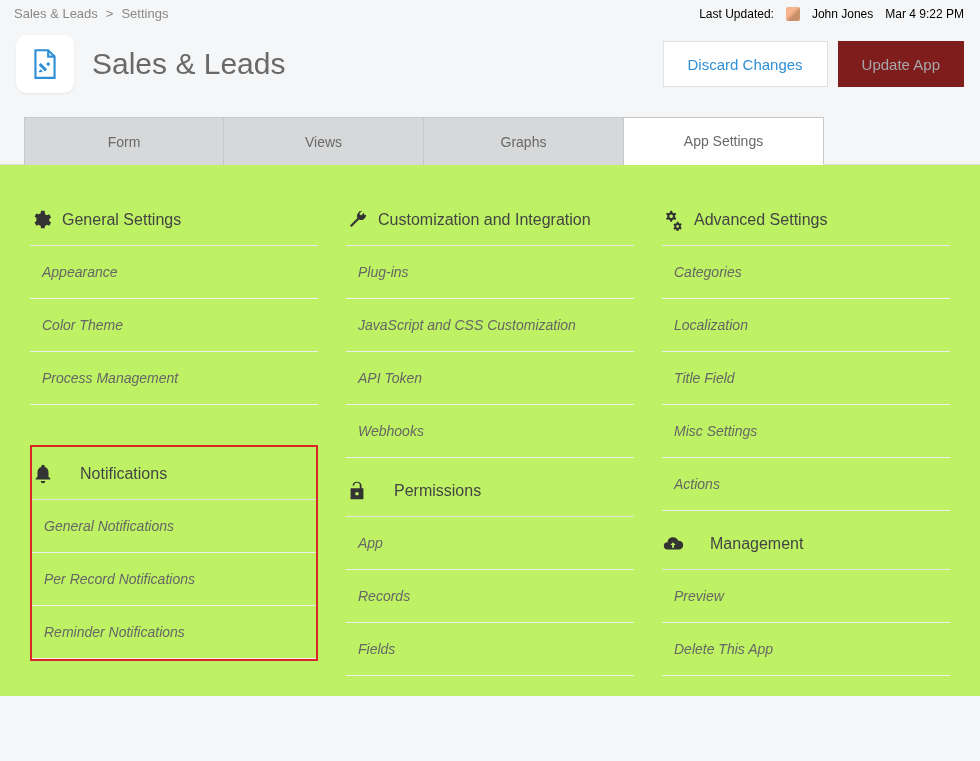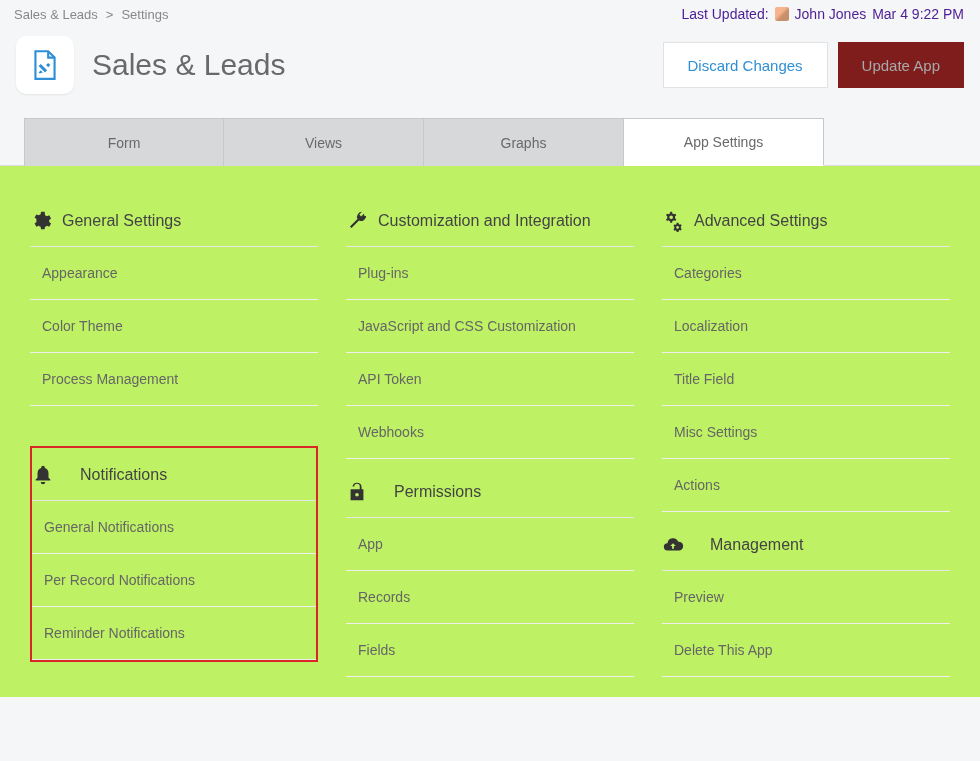--- a/index.html
+++ b/index.html
@@ -16,21 +16,21 @@
   .breadcrumb-bar {
     display: flex;
     justify-content: space-between;
     align-items: center;
     padding: 6px 16px 4px 14px;
     font-size: 13px;
     color: #888;
   }
   .breadcrumb { display: flex; align-items: center; gap: 8px; }
   .breadcrumb span { color: #888; }
-  .last-updated { display:flex; align-items:center; gap:6px; color:#4c1d95; font-size:14px;}
+  .last-updated { display:flex; align-items:center; gap:12px; color:#000000; font-size:12px;}
   .avatar {
     width: 14px; height: 14px; border-radius: 2px;
     background: linear-gradient(135deg,#f7b38b 40%,#c98f6a 60%);
     display:inline-block;
   }
 
   .header-row {
     display: flex;
     align-items: center;
     padding: 10px 16px 24px 16px;
@@ -101,20 +101,21 @@
     color: #444;
     font-size: 16px;
   }
   .section-head svg { width:22px; height:22px; fill:#333; }
   .item {
     padding: 18px 12px;
     border-bottom: 1px solid #eee;
     color: #666;
     font-size: 14px;
     cursor: pointer;
+    font-style: italic;
   }
 
   .sub-head {
     display:flex; align-items:center; gap:26px;
     padding: 22px 11px 14px 0;
     border-bottom: 1px solid #e6e6e6;
     color: #444;
     font-size: 16px;
   }
   .sub-head svg { width:22px; height:22px; fill:#333; }

